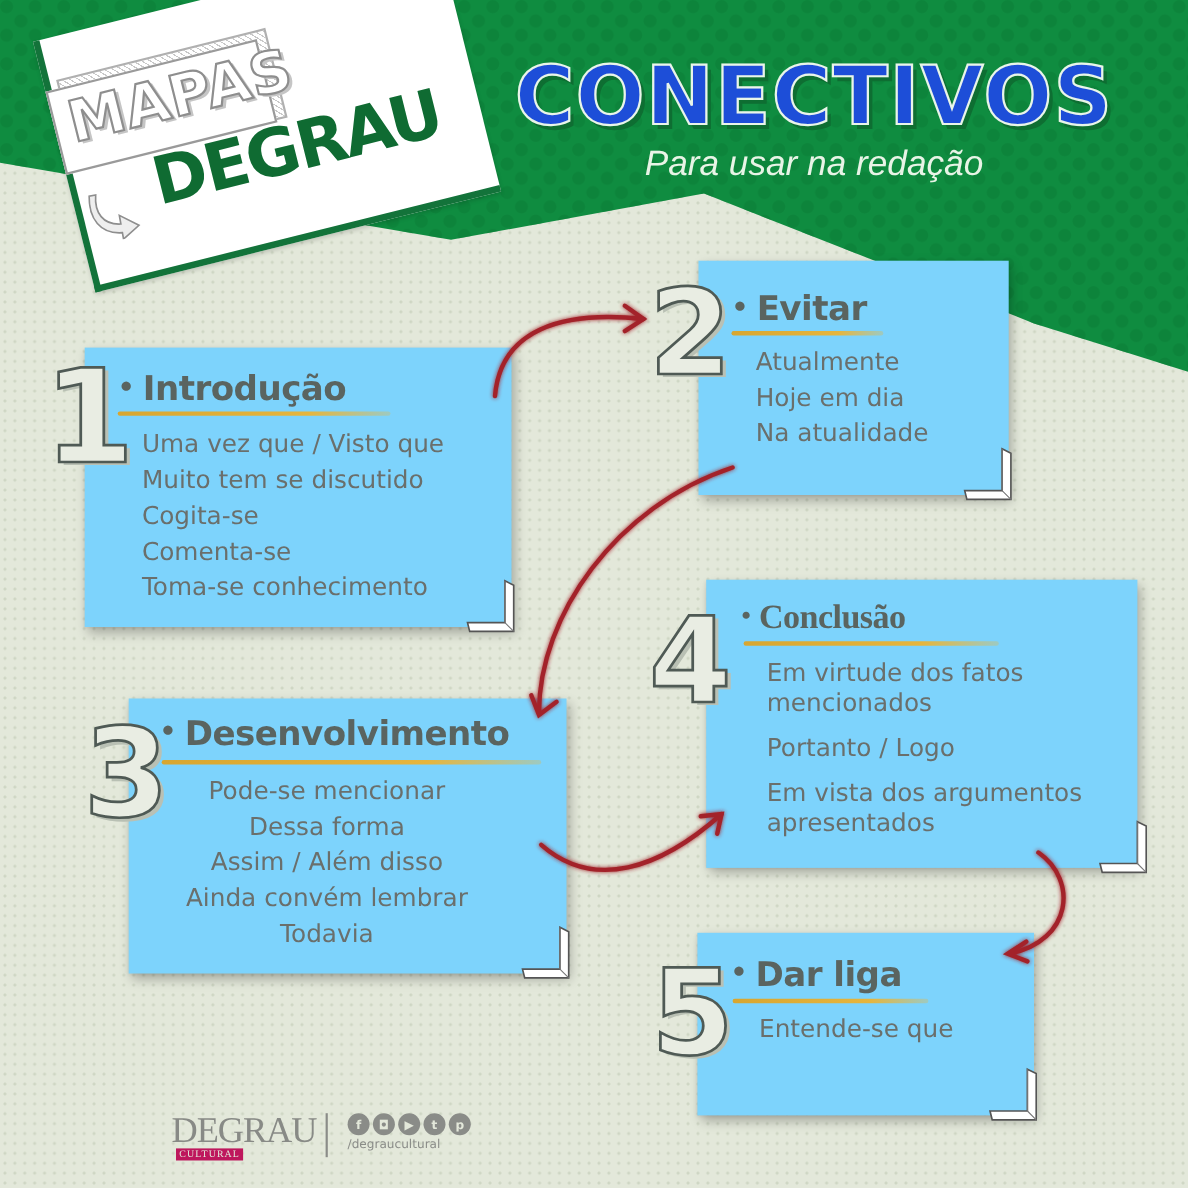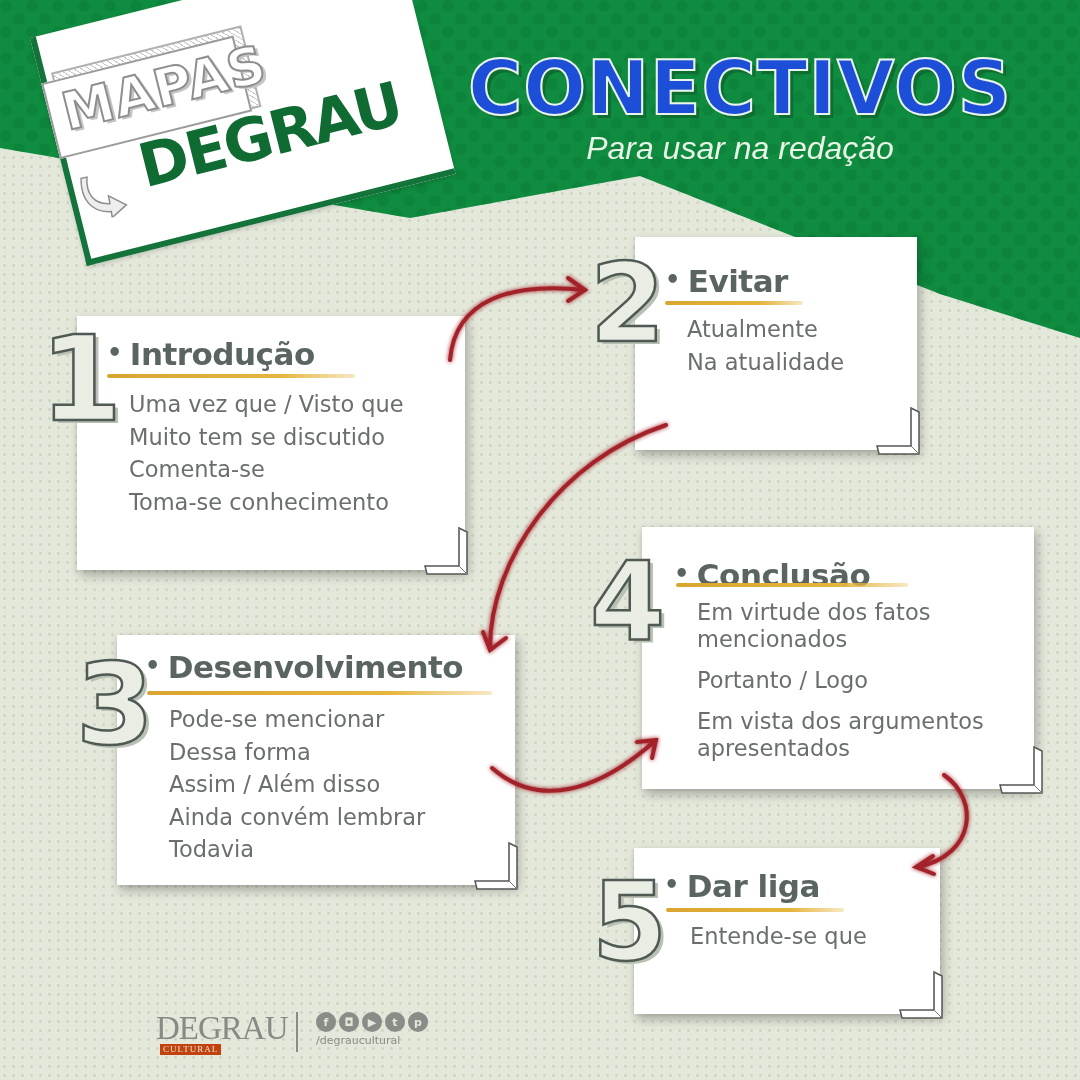--- a/index.html
+++ b/index.html
@@ -64,21 +64,21 @@
     -webkit-text-stroke: 2px #e9f5e9;
     text-shadow: 4px 4px 0 #0e6e32;
     line-height: 84px;
   }
   .title-sub {
     font-family: "Liberation Sans", sans-serif; font-style: italic;
     font-size: 32px; color: #e8f4e6; margin-top: 0;
   }
 
   .card {
-    position: absolute; background: #ffffff; z-index: 4;
+    position: absolute; background: #7dd3fc; z-index: 4;
     box-shadow: 3px 5px 10px rgba(0,0,0,0.28), -1px 1px 3px rgba(0,0,0,0.06);
   }
   .card .heading {
     position: absolute; white-space: nowrap;
     font-family: "DejaVu Sans", sans-serif; font-weight: bold;
     color: #5a6460; font-size: 31px; letter-spacing: -0.5px;
   }
   .card .heading .dot { font-size: 24px; vertical-align: 4px; margin-right: 8px; }
   .card .underline {
     position: absolute; height: 4px; border-radius: 2px;
@@ -103,21 +103,21 @@
     text-shadow: 4px 3px 0 #b9c0b4;
   }
   .arrows { position: absolute; left: 0; top: 0; width: 1080px; height: 1080px; z-index: 6; pointer-events: none; }
 
   .footer { position: absolute; left: 156px; top: 1010px; width: 300px; height: 48px; z-index: 4; }
   .footer-logo {
     position: absolute; left: 0; top: 0;
     font-family: "Liberation Serif", serif; font-size: 33px; color: #888a86; letter-spacing: -1px;
   }
   .footer-logo-sub {
-    position: absolute; left: 4px; top: 34px; background: #c2410c; color: #e3e8da;
+    position: absolute; left: 4px; top: 34px; background: #be185d; color: #e3e8da;
     font-family: "Liberation Serif", serif; font-size: 9px; letter-spacing: 1px; padding: 0 3px; line-height: 11px;
   }
   .footer-sep { position: absolute; left: 140px; top: 2px; width: 2px; height: 40px; background: #8a8c88; }
   .social { position: absolute; left: 160px; top: 2px; display: flex; gap: 3px; }
   .social span {
     width: 20px; height: 20px; border-radius: 50%; background: #8a8c88; color: #e3e8da;
     font-family: "DejaVu Sans", sans-serif; font-size: 11px; font-weight: bold;
     display: flex; align-items: center; justify-content: center;
   }
   .handle {
@@ -158,67 +158,69 @@
 </div>
 
 <div class="card" style="left:77px; top:316px; width:388px; height:254px;">
   <div class="heading" style="left:30px; top:20px;">
     <span class="dot">•</span><span>Introdução</span>
   </div>
   <div class="underline" style="left:30px; top:58px; width:248px;"></div>
   <ul style="left:52px; top:72px;">
     <li>Uma vez que / Visto que</li>
     <li>Muito tem se discutido</li>
+    <li>Cogita-se</li>
     <li>Comenta-se</li>
     <li>Toma-se conhecimento</li>
   </ul>
   <svg class="corner" style="right:-4px; bottom:-6px;" viewBox="0 0 46 50">
     <path d="M36,2 L44,6 L44,48 L4,48 L2,40 L36,40 Z" fill="#fff" stroke="#555" stroke-width="1.5"></path>
     <path d="M36,40 L44,48 M36,2 L36,40" stroke="#777" stroke-width="1"></path>
   </svg>
 </div>
 <div class="numeral" style="left:40px; top:320px; font-size:118px; line-height:118px;">1</div>
 
 <div class="card" style="left:635px; top:237px; width:282px; height:213px;">
   <div class="heading" style="left:30px; top:26px;">
     <span class="dot">•</span><span>Evitar</span>
   </div>
   <div class="underline" style="left:30px; top:64px; width:138px;"></div>
   <ul style="left:52px; top:76px;">
     <li>Atualmente</li>
+    <li>Hoje em dia</li>
     <li>Na atualidade</li>
   </ul>
   <svg class="corner" style="right:-4px; bottom:-6px;" viewBox="0 0 46 50">
     <path d="M36,2 L44,6 L44,48 L4,48 L2,40 L36,40 Z" fill="#fff" stroke="#555" stroke-width="1.5"></path>
     <path d="M36,40 L44,48 M36,2 L36,40" stroke="#777" stroke-width="1"></path>
   </svg>
 </div>
 <div class="numeral" style="left:590px; top:250px; font-size:108px; line-height:108px;">2</div>
 
 <div class="card" style="left:117px; top:635px; width:398px; height:250px;">
   <div class="heading" style="left:28px; top:14px;">
     <span class="dot">•</span><span>Desenvolvimento</span>
   </div>
   <div class="underline" style="left:30px; top:56px; width:345px;"></div>
-  <ul style="left:52px; top:68px;">
+  <ul style="left:52px; top:68px;text-align:center;">
     <li>Pode-se mencionar</li>
     <li>Dessa forma</li>
     <li>Assim / Além disso</li>
     <li>Ainda convém lembrar</li>
     <li>Todavia</li>
   </ul>
   <svg class="corner" style="right:-4px; bottom:-6px;" viewBox="0 0 46 50">
     <path d="M36,2 L44,6 L44,48 L4,48 L2,40 L36,40 Z" fill="#fff" stroke="#555" stroke-width="1.5"></path>
     <path d="M36,40 L44,48 M36,2 L36,40" stroke="#777" stroke-width="1"></path>
   </svg>
 </div>
 <div class="numeral" style="left:76px; top:648px; font-size:112px; line-height:112px;">3</div>
 
 <div class="card" style="left:642px; top:527px; width:392px; height:262px;">
-  <div class="heading" style="left:32px; top:30px;">
+  <div class="heading" style="left:32px; top:16px;font-family:Liberation Serif, serif;">
     <span class="dot">•</span><span>Conclusão</span>
   </div>
   <div class="underline" style="left:34px; top:56px; width:232px;"></div>
   <ul style="left:55px; top:72px; width:320px;">
     <li class="wrap">Em virtude dos fatos mencionados</li>
     <li class="gap">Portanto / Logo</li>
     <li class="wrap">Em vista dos argumentos apresentados</li>
   </ul>
   <svg class="corner" style="right:-10px; bottom:-6px;" viewBox="0 0 46 50">
     <path d="M36,2 L44,6 L44,48 L4,48 L2,40 L36,40 Z" fill="#fff" stroke="#555" stroke-width="1.5"></path>

